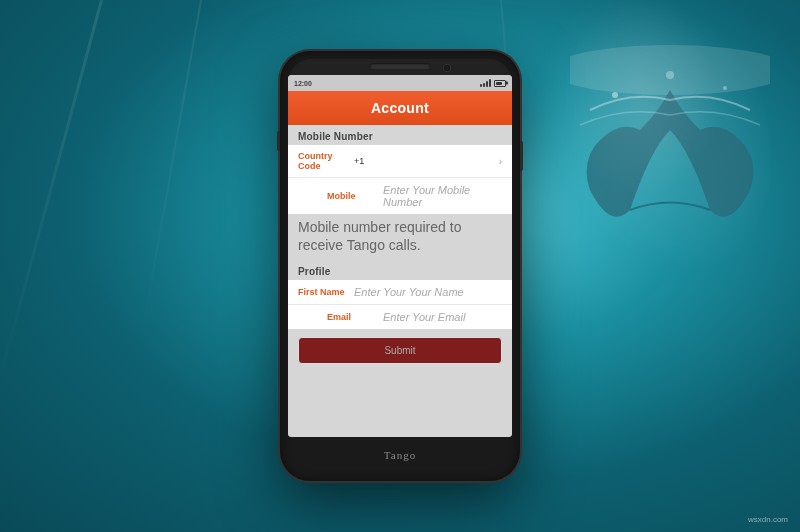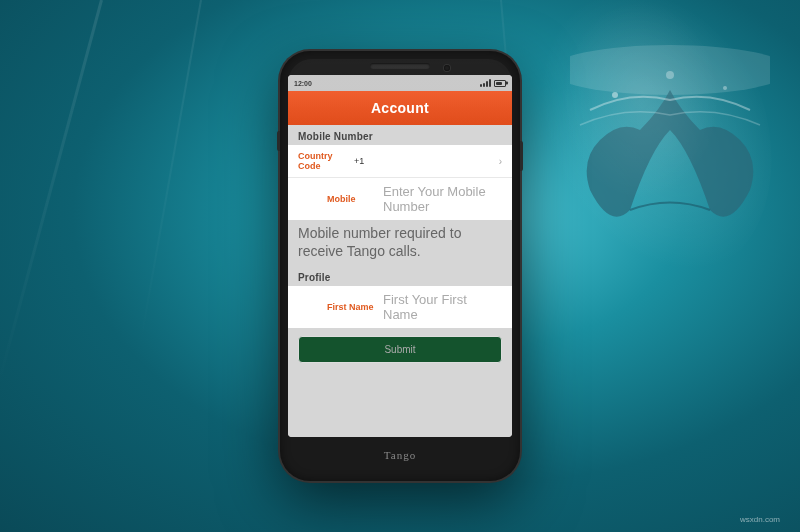--- a/index.html
+++ b/index.html
@@ -236,23 +236,24 @@
       flex-shrink: 0;
     }
 
     .form-value {
       font-size: 9px;
       color: #333;
       font-weight: 500;
     }
 
     .form-placeholder {
-      font-size: 13px;
+      font-size: 11px;
       color: #aaa;
       flex: 1;
+      font-style: italic;
     }
 
     .form-chevron {
       position: absolute;
       right: 10px;
       color: #aaa;
       font-size: 10px;
     }
 
     
@@ -264,21 +265,21 @@
     }
 
     
     .submit-area {
       padding: 8px 10px;
     }
 
     .submit-btn {
       width: 100%;
       padding: 7px;
-      background: #14532d;
+      background: #7f1d1d;
       border: 1px solid #ddd;
       border-radius: 4px;
       color: #aaa;
       font-size: 10px;
       text-align: center;
       cursor: pointer;
     }
 
     
     .phone-bottom {
@@ -327,21 +328,21 @@
       top: 90px;
       width: 3px;
       height: 30px;
       background: #2a2a2a;
       border-radius: 0 2px 2px 0;
     }
 
     .watermark {
       position: absolute;
       bottom: 8px;
-      right: 20px;
+      right: 12px;
       color: rgba(255,255,255,0.5);
       font-size: 8px;
       z-index: 20;
     }
   </style>
 </head>
 <body>
 
 <div class="bg-ocean">
 
@@ -417,24 +418,28 @@
         </div>
 
         <div class="helper-text">Mobile number required to receive Tango calls.</div>
 
         <div class="section-header">Profile</div>
 
         <div class="form-card">
 
           <div class="form-row">
             <span class="form-label">First Name</span>
-            <span class="form-placeholder">First Your First Name</span>
-          </div>
-
-
+            <span class="form-placeholder">Enter Your Your Name</span>
+          </div>
+
+
+          <div class="form-row">
+            <span class="form-label">Email</span>
+            <span class="form-placeholder">Enter Your Email</span>
+          </div>
         </div>
 
 
         <div class="submit-area">
           <div class="submit-btn">Submit</div>
         </div>
 
       </div>
     </div>
 

